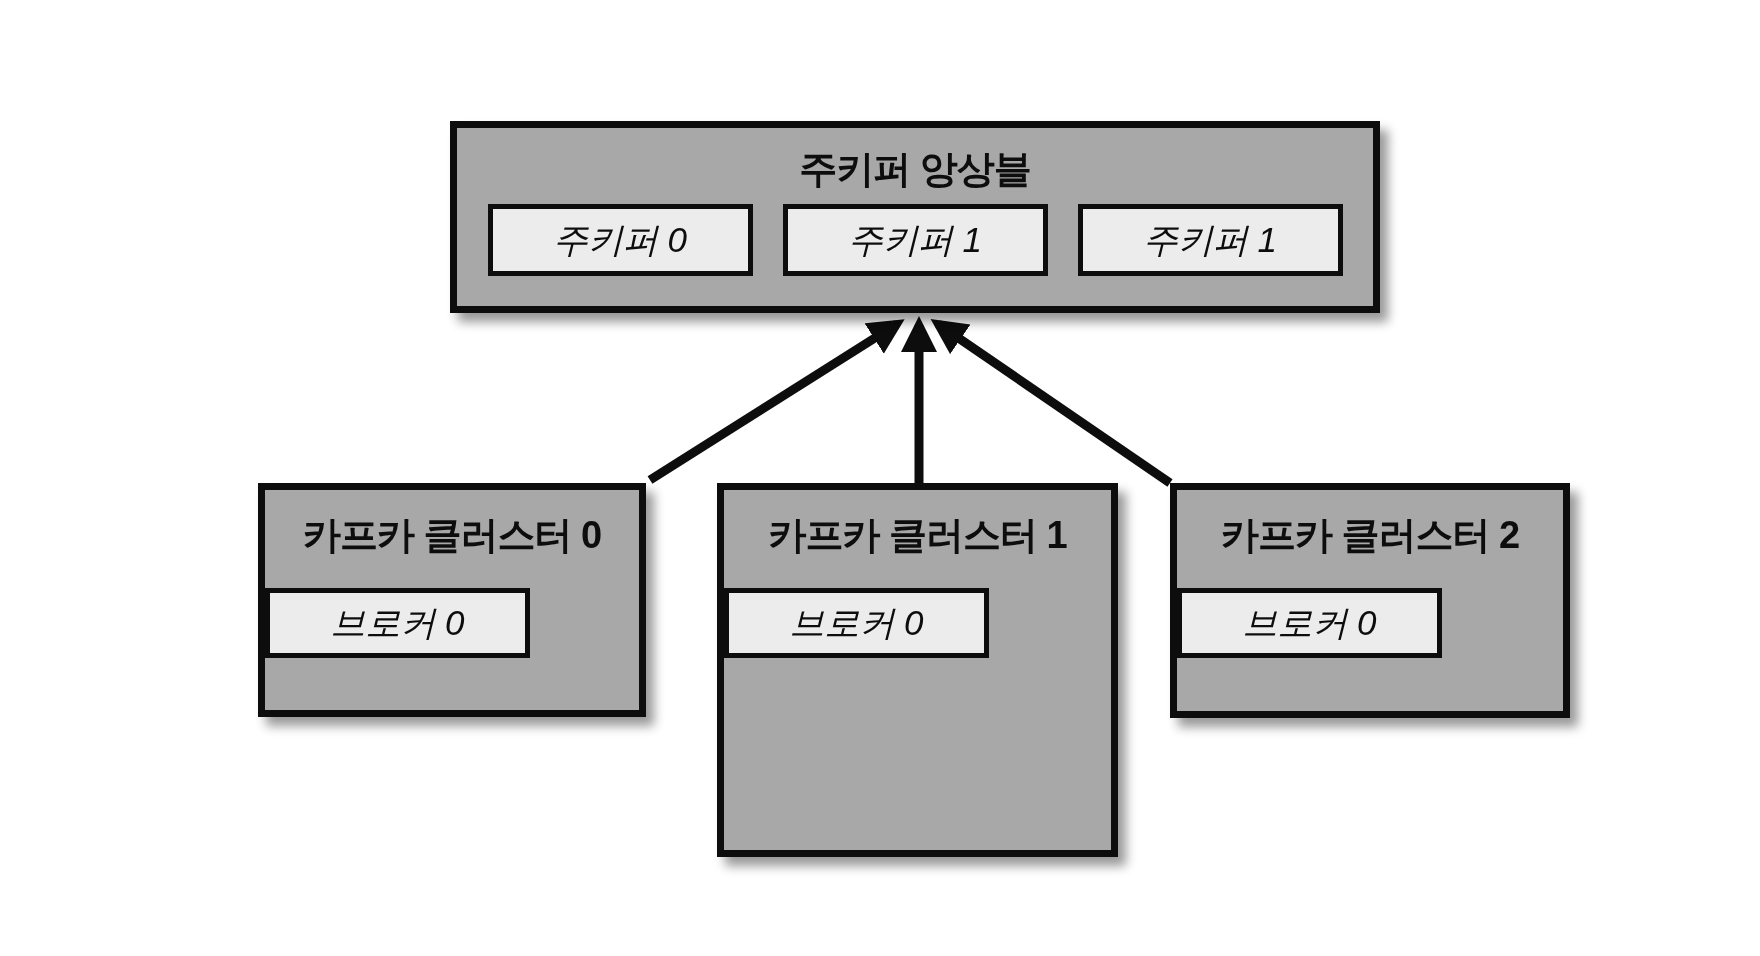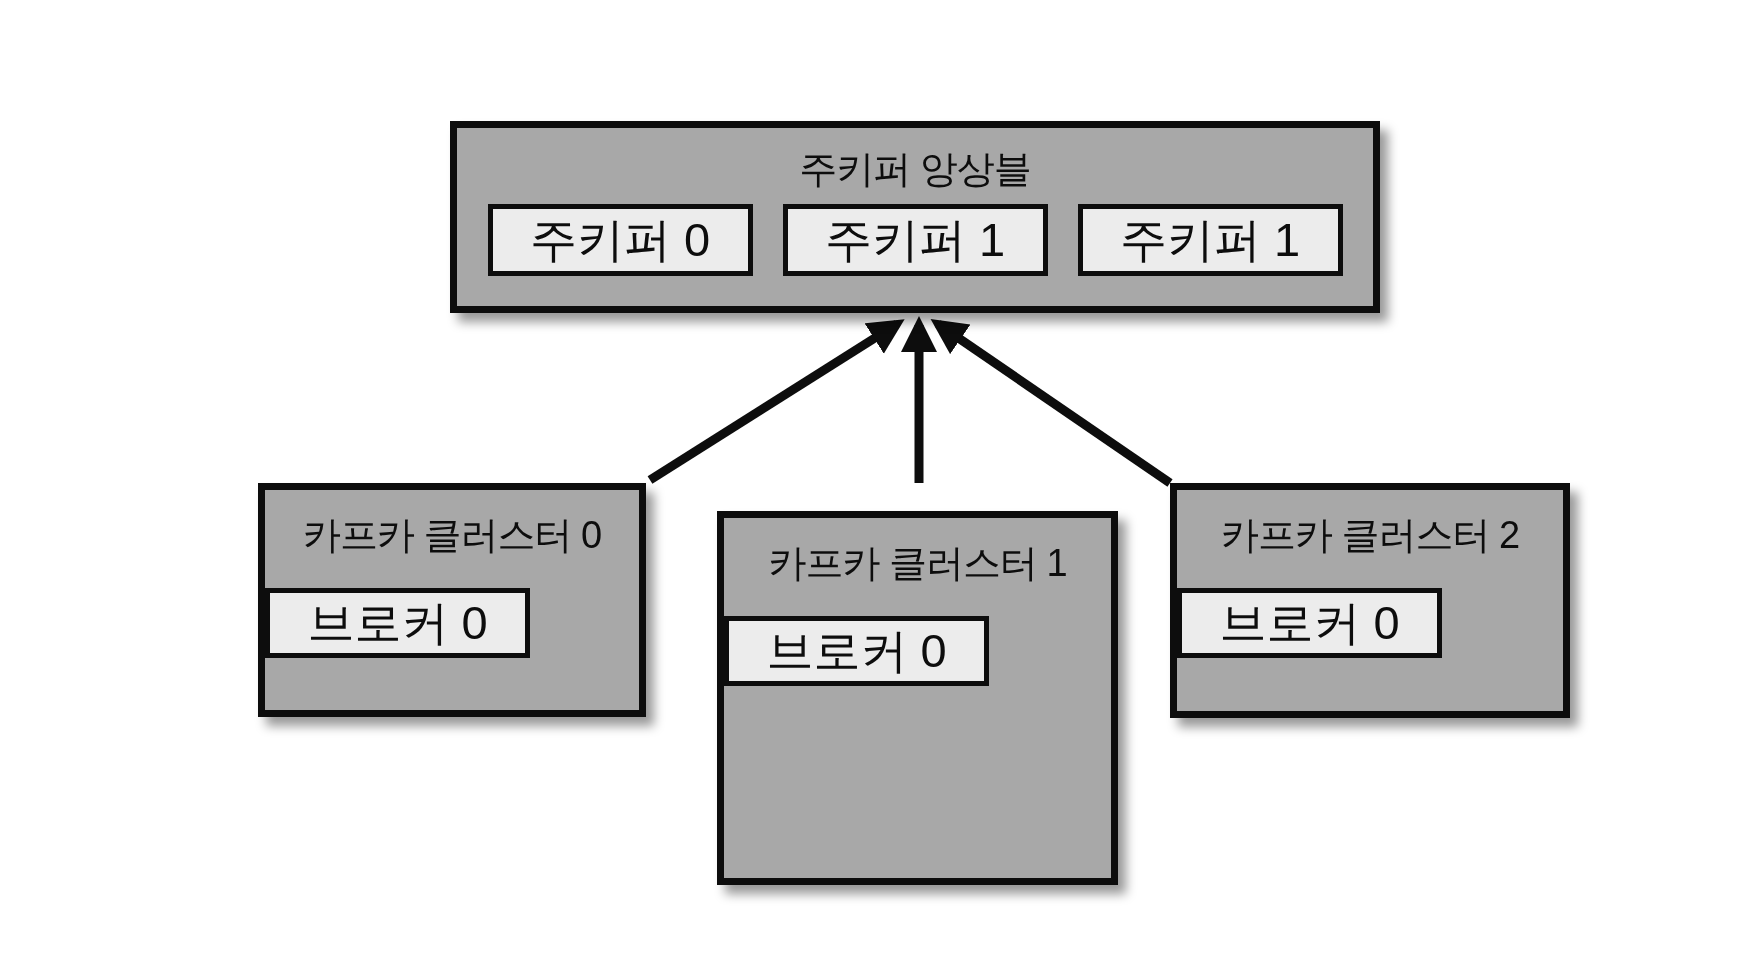--- a/index.html
+++ b/index.html
@@ -24,54 +24,55 @@
     overflow: hidden;
   }
   .container-box {
     position: absolute;
     background: var(--container_fill);
     border: 7px solid var(--border);
     box-shadow: 8px 9px 10px rgba(0, 0, 0, 0.40);
   }
   .container-title {
     text-align: center;
-    font-weight: 400;
+    font-weight: 700;
     font-size: 38px;
     line-height: 40px;
     letter-spacing: -1px;
     color: var(--text);
   }
   .node-box {
     background: var(--node_fill);
     border: 5px solid var(--border);
     display: flex;
     align-items: center;
     justify-content: center;
-    font-size: 47px;
+    font-size: 35px;
     font-weight: 400;
     color: var(--text);
+    font-style: italic;
   }
   
   .ensemble {
     left: 450px; top: 121px;
     width: 930px; height: 192px;
   }
   .ensemble .container-title { margin-top: 21px; }
   .zk-row {
     position: absolute;
     left: 0; right: 0;
     top: 76px;
     display: flex;
     justify-content: center;
     gap: 30px;
   }
   .zk-row .node-box { width: 265px; height: 72px; }
   
   .cluster-0 { left: 258px;  top: 483px; width: 388px; height: 234px; }
-  .cluster-1 { left: 717px;  top: 483px; width: 401px; height: 374px; margin-top: 28px; }
+  .cluster-1 { left: 717px;  top: 483px; width: 401px; height: 374px; }
   .cluster-2 { left: 1170px; top: 483px; width: 400px; height: 235px; }
   .cluster .container-title { margin-top: 25px; }
   .broker-col {
     position: absolute;
     left: 0; right: 0;
     top: 98px;
     display: flex;
     flex-direction: column;
     gap: 16px;
   }

